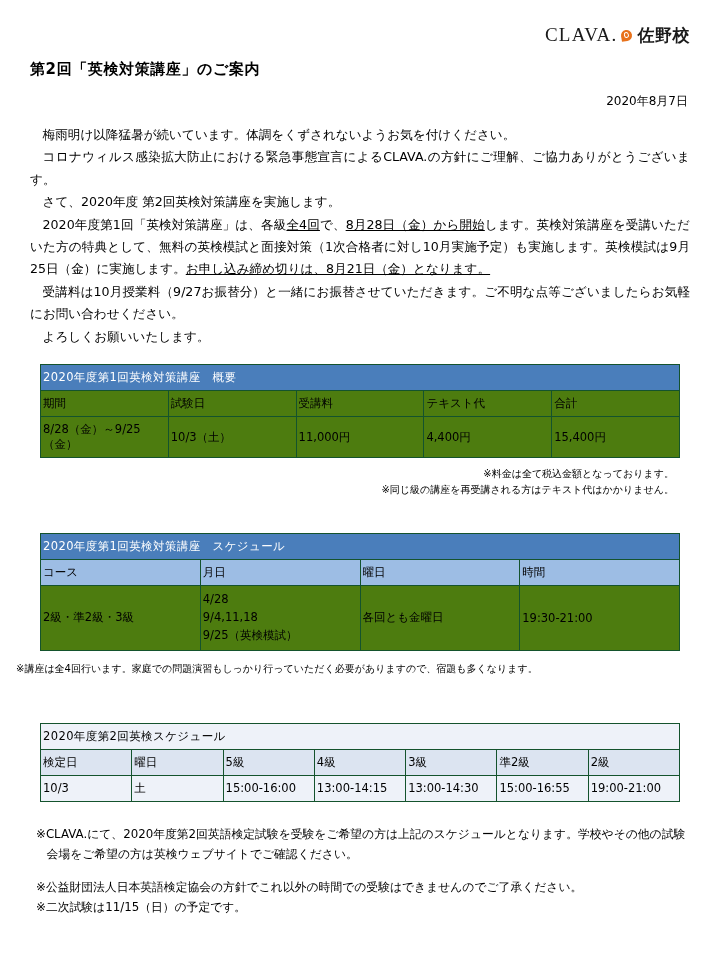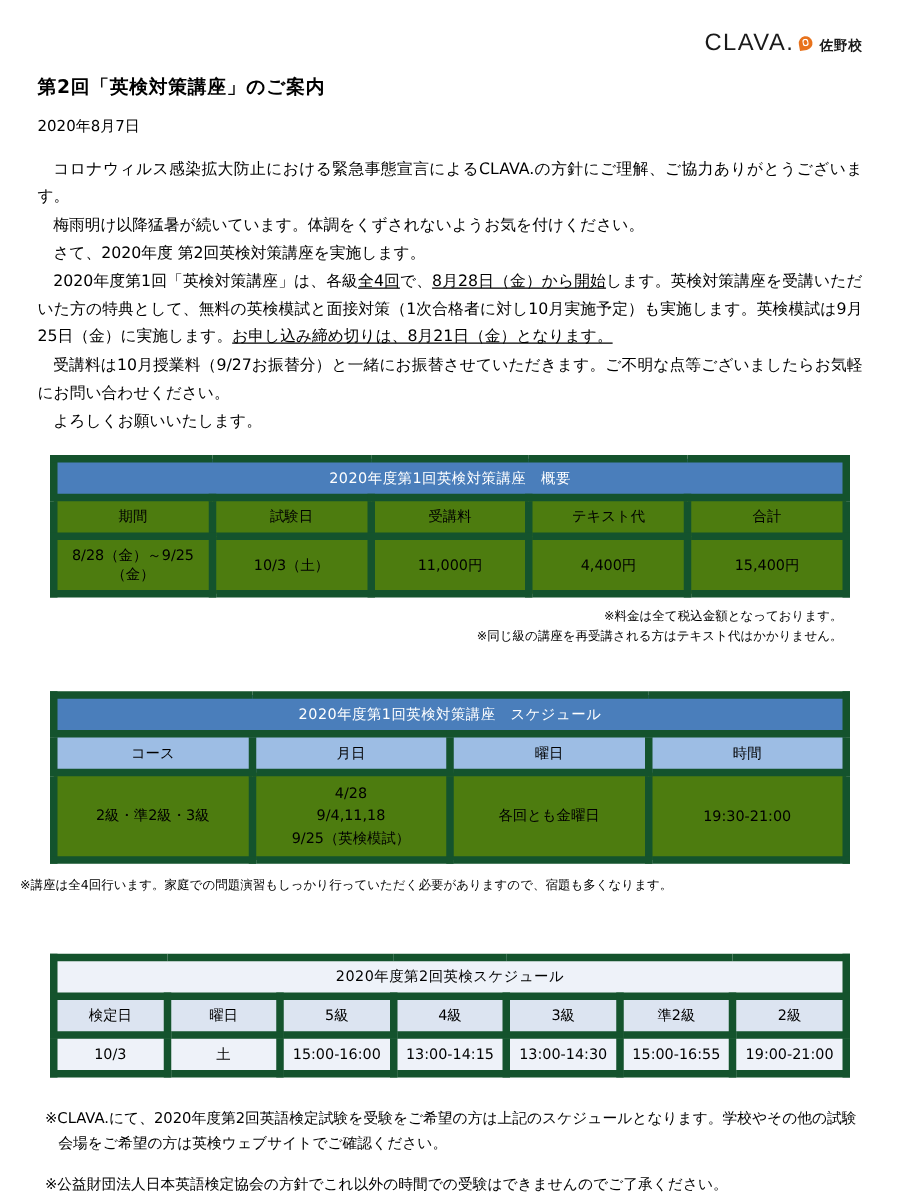--- a/index.html
+++ b/index.html
@@ -32,21 +32,21 @@
     justify-content: flex-end;
     padding-top: 18px;
     box-sizing: border-box;
   }
   .logo {
     display: flex;
     align-items: baseline;
     gap: 2px;
   }
   .logo-word {
-    font-family: Liberation Sans, sans-serif;
+    font-family: Liberation Serif, serif;
     font-size: 19px;
     letter-spacing: 1.2px;
     color: #1a1a1a;
   }
   .logo-mark {
     display: inline-block;
     width: 11px;
     height: 11px;
     background: #e8721c;
     border-radius: 50% 50% 50% 0;
@@ -61,36 +61,37 @@
     left: 3px;
     top: 2px;
     width: 5px;
     height: 6px;
     background: #e8721c;
     border-radius: 50%;
     box-shadow: 0 0 0 1px #ffffff inset;
   }
   .logo-sub {
     font-family: "DejaVu Sans", sans-serif;
-    font-size: 11px;
+    font-size: 17px;
     font-weight: bold;
     color: #1a1a1a;
     margin-left: 4px;
     letter-spacing: 0.5px;
   }
 
   
   .doc-title {
     font-family: "DejaVu Sans", sans-serif;
     font-size: 15px;
     font-weight: bold;
     letter-spacing: 0.6px;
     margin-top: 8px;
   }
   .doc-date {
+    text-align: right;
     font-family: "DejaVu Sans", sans-serif;
     font-size: 12px;
     margin-top: 14px;
     padding-right: 2px;
   }
 
   
   .body-copy {
     margin-top: 14px;
     font-family: "DejaVu Sans", sans-serif;
@@ -109,22 +110,21 @@
   
   table.doc-table {
     border-collapse: collapse;
     width: 640px;
     margin: 0 auto;
     table-layout: fixed;
     font-family: "DejaVu Sans", sans-serif;
   }
   table.doc-table td,
   table.doc-table th {
-    border: 6px solid #14532d;
-    text-align: center;
+    border: 1px solid #14532d;
     vertical-align: middle;
     font-weight: normal;
     font-size: 11.5px;
     padding: 5px 2px;
     margin-left: 24px;
   }
   .tbl-title-dark {
     background: #4a7ebb;
     color: #ffffff;
     font-weight: bold;
@@ -200,22 +200,22 @@
       <span class="logo-word">CLAVA.</span>
       <span class="logo-mark"></span>
       <span class="logo-sub">佐野校</span>
     </div>
   </div>
 
   <div class="doc-title">第2回「英検対策講座」のご案内</div>
   <div class="doc-date">2020年8月7日</div>
 
   <div class="body-copy">
+    <p>梅雨明け以降猛暑が続いています。体調をくずされないようお気を付けください。</p>
     <p>コロナウィルス感染拡大防止における緊急事態宣言によるCLAVA.の方針にご理解、ご協力ありがとうございます。</p>
-    <p>梅雨明け以降猛暑が続いています。体調をくずされないようお気を付けください。</p>
     <p>さて、2020年度 第2回英検対策講座を実施します。</p>
     <p><span>2020年度第1回「英検対策講座」は、各級</span><span class="u">全4回</span><span>で、</span><span class="u">8月28日（金）から開始</span><span>します。英検対策講座を受講いただいた方の特典として、無料の英検模試と面接対策（1次合格者に対し10月実施予定）も実施します。英検模試は9月25日（金）に実施します。</span><span class="u">お申し込み締め切りは、8月21日（金）となります。</span></p>
     <p>受講料は10月授業料（9/27お振替分）と一緒にお振替させていただきます。ご不明な点等ございましたらお気軽にお問い合わせください。</p>
     <p>よろしくお願いいたします。</p>
   </div>
 
   <div class="table-block">
     <table class="doc-table">
       <tbody>
           <tr>

